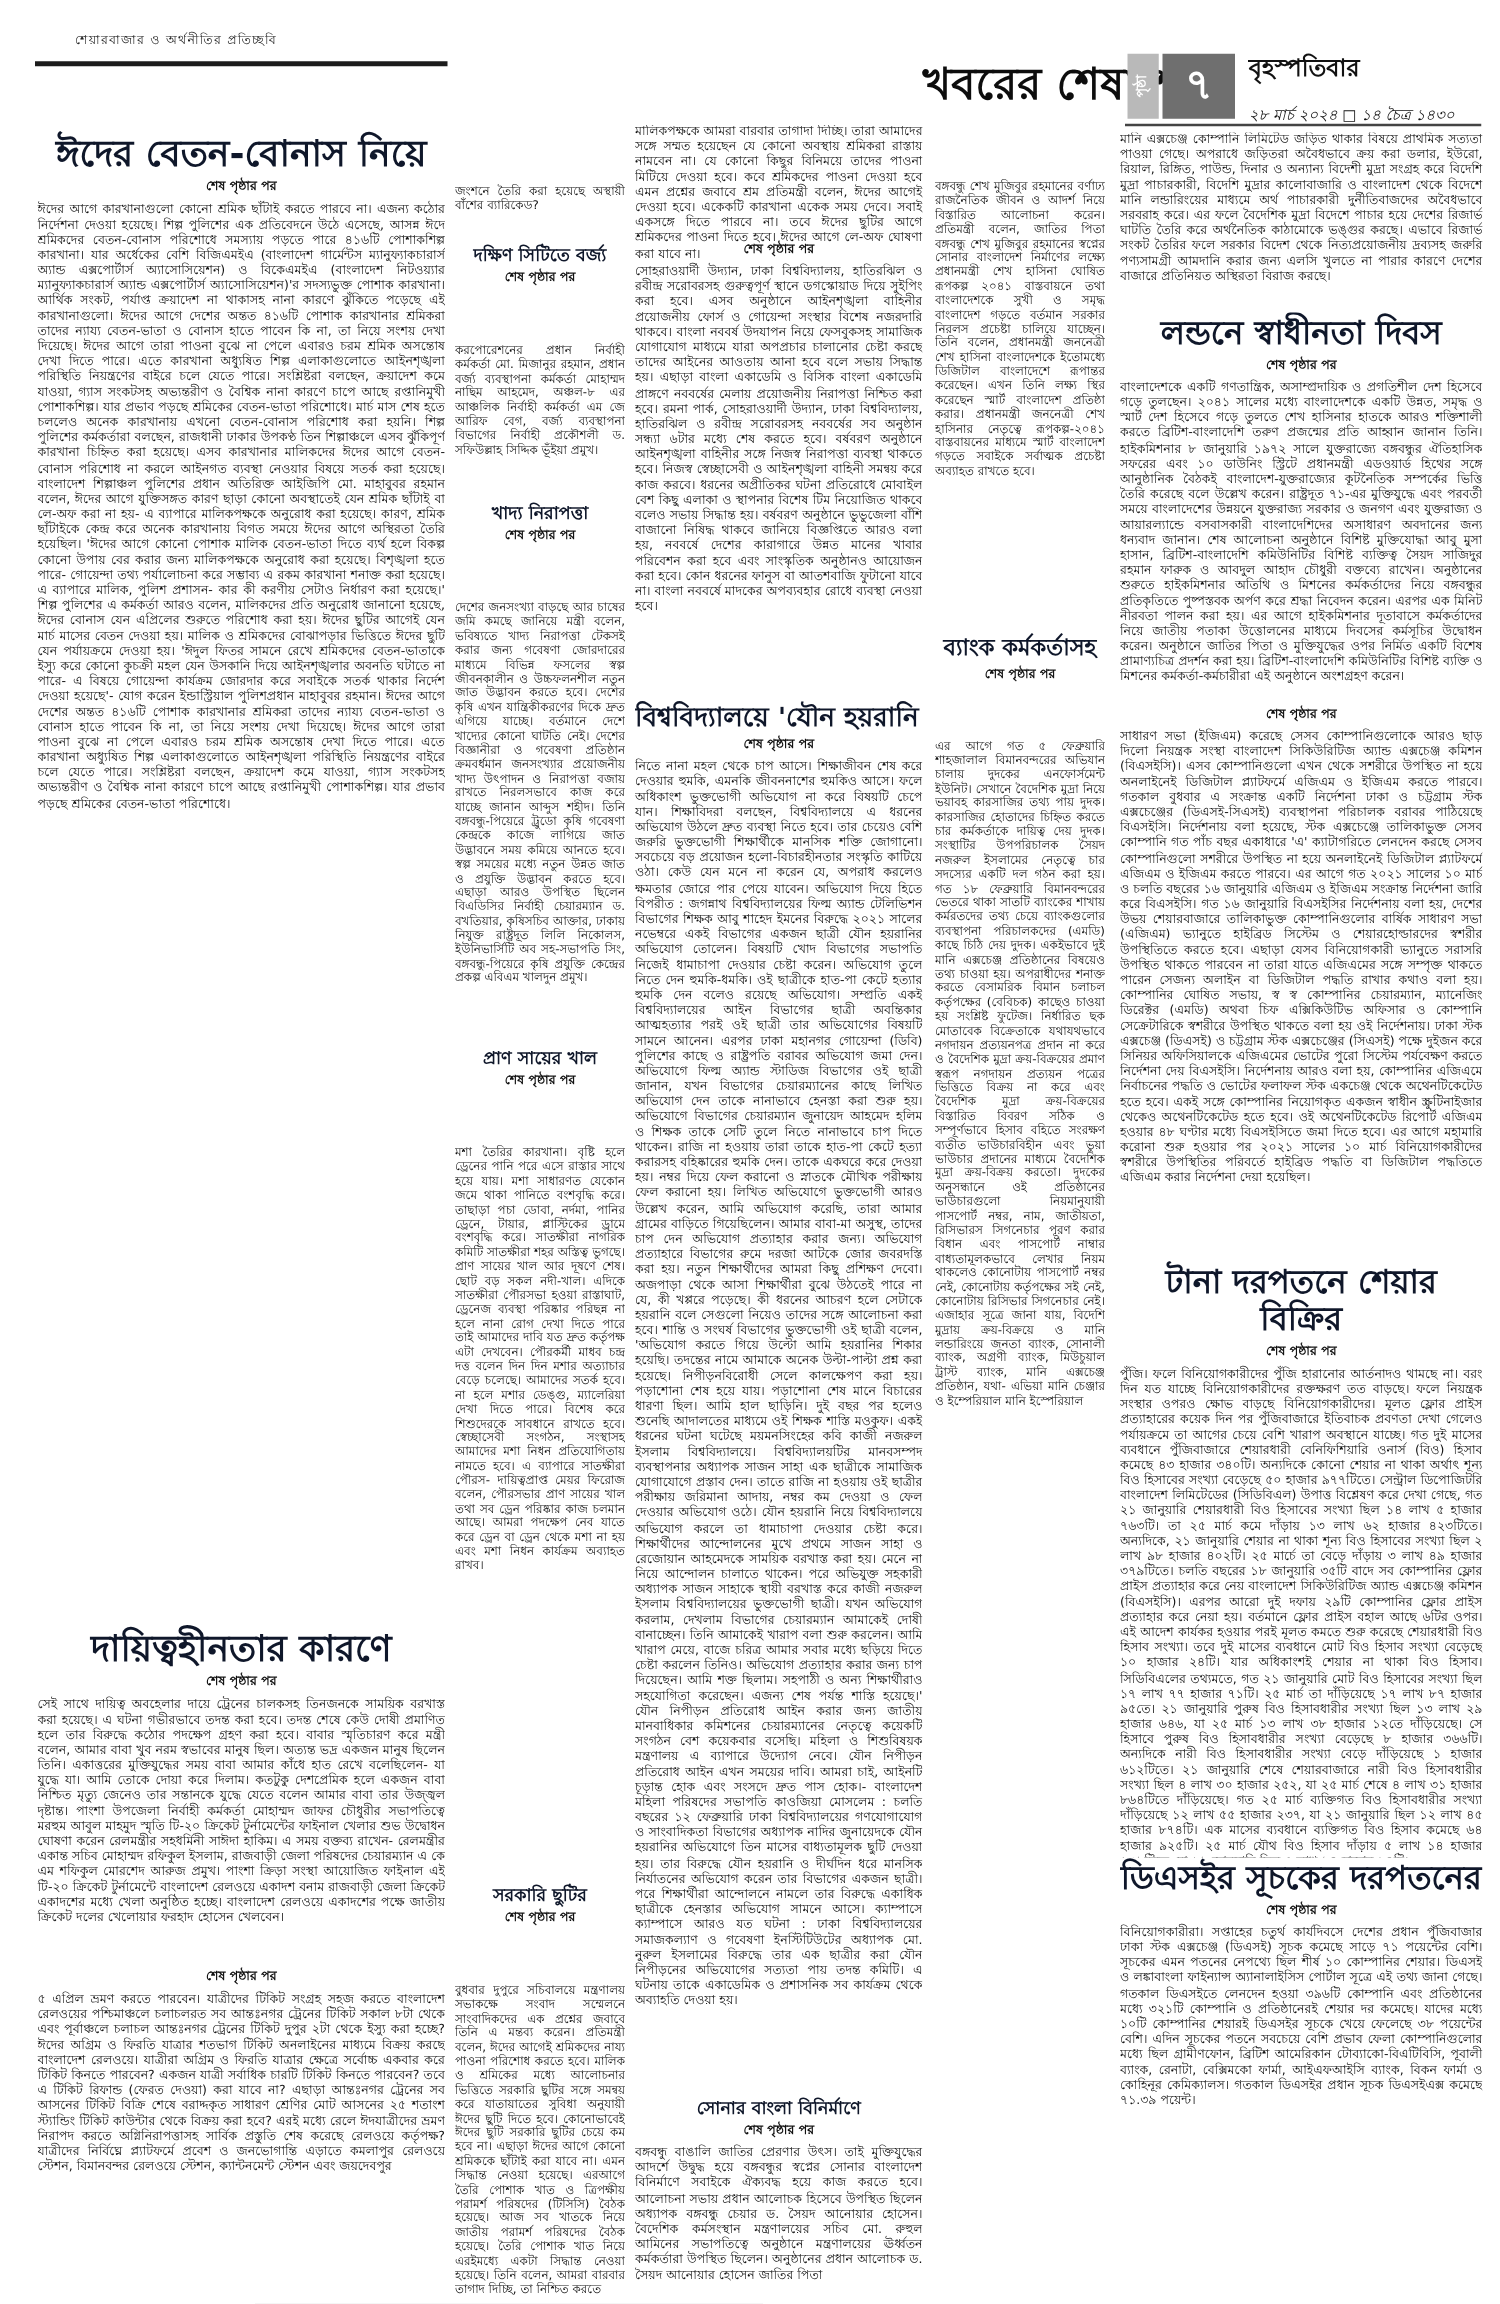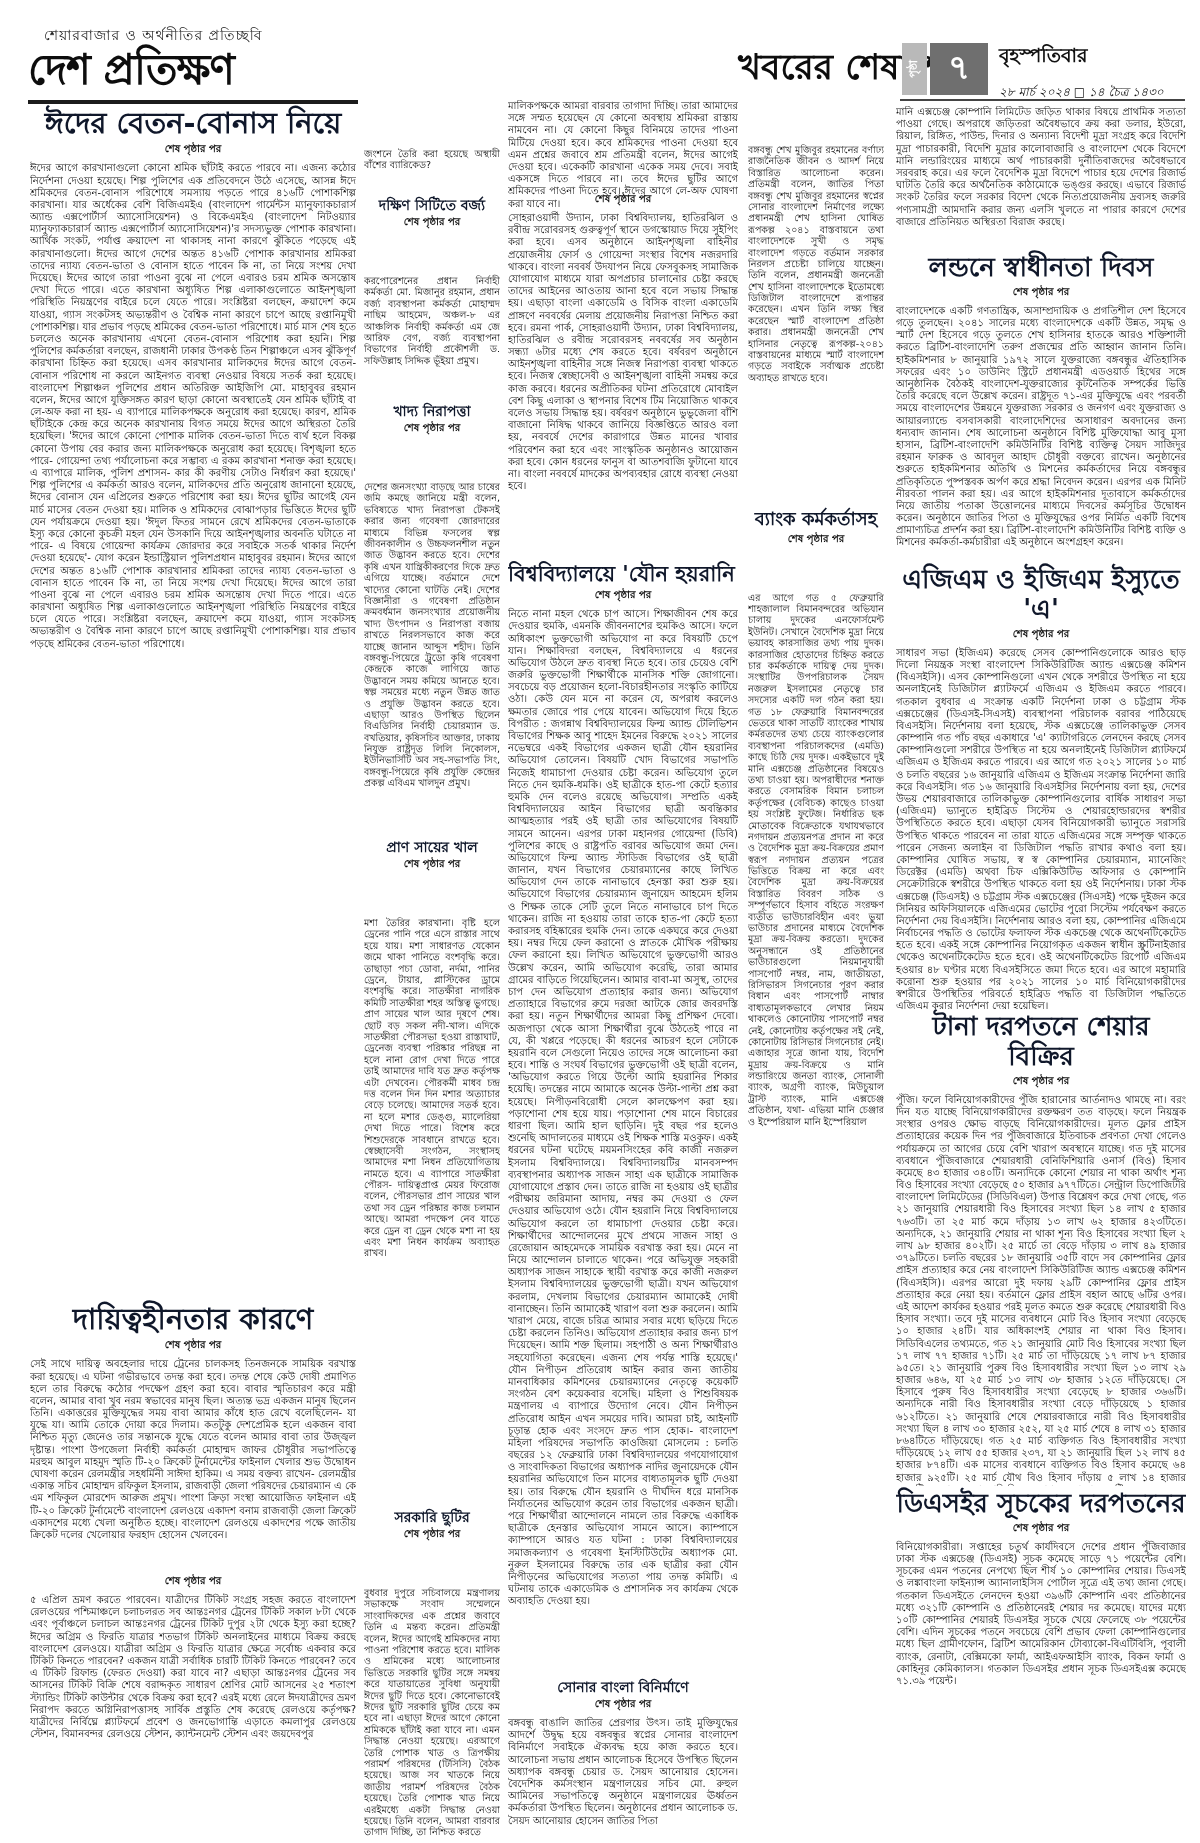--- a/index.html
+++ b/index.html
@@ -3,21 +3,21 @@
 <meta charset="utf-8">
 <style>
   html,body{margin:0;padding:0;background:#e8e8e8;}
   .page{
     position:relative;width:1200px;height:1843px;background:#ffffff;
     margin:0 auto;font-family:"DejaVu Sans","Liberation Sans",sans-serif;color:#111;
     overflow:hidden;
   }
   
   .masthead{position:absolute;left:28px;top:24px;width:330px;border-bottom:4px solid #1c1c1c;padding-bottom:8px;}
-  .tagline{font-size:14px;letter-spacing:1px;color:#222;margin-left:16px;}
+  .tagline{font-size:10px;letter-spacing:1px;color:#222;margin-left:32px;}
   .mast-title{font-size:42px;font-weight:800;line-height:1.05;letter-spacing:-1px;color:#0d0d0d;}
   .section-head{position:absolute;left:738px;top:40px;font-size:35px;font-weight:800;color:#0d0d0d;white-space:nowrap;}
   .pagebox-light{position:absolute;left:902px;top:43px;width:25px;height:52px;background:#b9b9b9;display:flex;align-items:center;justify-content:center;}
   .pagebox-light span{writing-mode:vertical-rl;transform:rotate(180deg);font-size:11px;font-weight:700;color:#ffffff;}
   .pagebox-dark{position:absolute;left:930px;top:43px;width:58px;height:52px;background:#6f6f6f;color:#fff;font-size:34px;font-weight:800;display:flex;align-items:center;justify-content:center;}
   .dateblock{position:absolute;left:999px;top:44px;}
   .weekday{font-size:19px;font-weight:800;line-height:1.2;}
   .dateline{font-size:12px;margin-top:16px;font-style:italic;}
   .rule-right{position:absolute;left:900px;top:99px;width:285px;height:2px;background:#444;}
   
@@ -39,21 +39,20 @@
   .blk-b .body,.blk-c2 .body{font-size:9.5px;line-height:1.2;margin-top:44px;}
 </style>
 </head>
 <body>
 
 <div class="page">
 
   <header>
     <div class="masthead">
       <div class="tagline">শেয়ারবাজার ও অর্থনীতির প্রতিচ্ছবি</div>
-      <div class="mast-title">দেশ প্রতিক্ষণ</div>
     </div>
 
     <div class="section-head">খবরের শেষাংশ</div>
 
     <div class="pagebox-light">
       <span>পৃষ্ঠা</span>
     </div>
     <div class="pagebox-dark">৭</div>
 
     <div class="dateblock">
@@ -132,21 +131,20 @@
   </section>
 
   <section class="blk blk-d">
     <p class="body" style="height:138px">মানি এক্সচেঞ্জ কোম্পানি লিমিটেড জড়িত থাকার বিষয়ে প্রাথমিক সত্যতা পাওয়া গেছে। অপরাধে জড়িতরা অবৈধভাবে ক্রয় করা ডলার, ইউরো, রিয়াল, রিঙ্গিত, পাউন্ড, দিনার ও অন্যান্য বিদেশী মুদ্রা সংগ্রহ করে বিদেশি মুদ্রা পাচারকারী, বিদেশি মুদ্রার কালোবাজারি ও বাংলাদেশ থেকে বিদেশে মানি লন্ডারিংয়ের মাধ্যমে অর্থ পাচারকারী দুর্নীতিবাজদের অবৈধভাবে সরবরাহ করে। এর ফলে বৈদেশিক মুদ্রা বিদেশে পাচার হয়ে দেশের রিজার্ভ ঘাটতি তৈরি করে অর্থনৈতিক কাঠামোকে ভঙ্গুর করছে। এভাবে রিজার্ভ সংকট তৈরির ফলে সরকার বিদেশ থেকে নিত্যপ্রয়োজনীয় দ্রব্যসহ জরুরি পণ্যসামগ্রী আমদানি করার জন্য এলসি খুলতে না পারার কারণে দেশের বাজারে প্রতিনিয়ত অস্থিরতা বিরাজ করছে।</p>
     <article class="story" style="height:312px">
       <h2 class="hl hl-lg">লন্ডনে স্বাধীনতা দিবস</h2>
       <div class="kicker">শেষ পৃষ্ঠার পর</div>
       <p class="body">বাংলাদেশকে একটি গণতান্ত্রিক, অসাম্প্রদায়িক ও প্রগতিশীল দেশ হিসেবে গড়ে তুলছেন। ২০৪১ সালের মধ্যে বাংলাদেশকে একটি উন্নত, সমৃদ্ধ ও স্মার্ট দেশ হিসেবে গড়ে তুলতে শেখ হাসিনার হাতকে আরও শক্তিশালী করতে ব্রিটিশ-বাংলাদেশি তরুণ প্রজন্মের প্রতি আহ্বান জানান তিনি। হাইকমিশনার ৮ জানুয়ারি ১৯৭২ সালে যুক্তরাজ্যে বঙ্গবন্ধুর ঐতিহাসিক সফরের এবং ১০ ডাউনিং স্ট্রিটে প্রধানমন্ত্রী এডওয়ার্ড হিথের সঙ্গে আনুষ্ঠানিক বৈঠকই বাংলাদেশ-যুক্তরাজ্যের কূটনৈতিক সম্পর্কের ভিত্তি তৈরি করেছে বলে উল্লেখ করেন। রাষ্ট্রদূত ৭১-এর মুক্তিযুদ্ধে এবং পরবর্তী সময়ে বাংলাদেশের উন্নয়নে যুক্তরাজ্য সরকার ও জনগণ এবং যুক্তরাজ্য ও আয়ারল্যান্ডে বসবাসকারী বাংলাদেশিদের অসাধারণ অবদানের জন্য ধন্যবাদ জানান। শেষ আলোচনা অনুষ্ঠানে বিশিষ্ট মুক্তিযোদ্ধা আবু মুসা হাসান, ব্রিটিশ-বাংলাদেশি কমিউনিটির বিশিষ্ট ব্যক্তিত্ব সৈয়দ সাজিদুর রহমান ফারুক ও আবদুল আহাদ চৌধুরী বক্তব্যে রাখেন। অনুষ্ঠানের শুরুতে হাইকমিশনার অতিথি ও মিশনের কর্মকর্তাদের নিয়ে বঙ্গবন্ধুর প্রতিকৃতিতে পুষ্পস্তবক অর্পণ করে শ্রদ্ধা নিবেদন করেন। এরপর এক মিনিট নীরবতা পালন করা হয়। এর আগে হাইকমিশনার দূতাবাসে কর্মকর্তাদের নিয়ে জাতীয় পতাকা উত্তোলনের মাধ্যমে দিবসের কর্মসূচির উদ্বোধন করেন। অনুষ্ঠানে জাতির পিতা ও মুক্তিযুদ্ধের ওপর নির্মিত একটি বিশেষ প্রামাণ্যচিত্র প্রদর্শন করা হয়। ব্রিটিশ-বাংলাদেশি কমিউনিটির বিশিষ্ট ব্যক্তি ও মিশনের কর্মকর্তা-কর্মচারীরা এই অনুষ্ঠানে অংশগ্রহণ করেন।</p>
     </article>
     <article class="story" style="height:447px">
-      <h2 class="hl hl-lg">এজিএম ও ইজিএম ইস্যুতে 'এ'</h2>
       <div class="kicker">শেষ পৃষ্ঠার পর</div>
       <p class="body">সাধারণ সভা (ইজিএম) করেছে সেসব কোম্পানিগুলোকে আরও ছাড় দিলো নিয়ন্ত্রক সংস্থা বাংলাদেশ সিকিউরিটিজ অ্যান্ড এক্সচেঞ্জ কমিশন (বিএসইসি)। এসব কোম্পানিগুলো এখন থেকে সশরীরে উপস্থিত না হয়ে অনলাইনেই ডিজিটাল প্ল্যাটফর্মে এজিএম ও ইজিএম করতে পারবে। গতকাল বুধবার এ সংক্রান্ত একটি নির্দেশনা ঢাকা ও চট্টগ্রাম স্টক এক্সচেঞ্জের (ডিএসই-সিএসই) ব্যবস্থাপনা পরিচালক বরাবর পাঠিয়েছে বিএসইসি। নির্দেশনায় বলা হয়েছে, স্টক এক্সচেঞ্জে তালিকাভুক্ত সেসব কোম্পানি গত পাঁচ বছর একাধারে 'এ' ক্যাটাগরিতে লেনদেন করছে সেসব কোম্পানিগুলো সশরীরে উপস্থিত না হয়ে অনলাইনেই ডিজিটাল প্ল্যাটফর্মে এজিএম ও ইজিএম করতে পারবে। এর আগে গত ২০২১ সালের ১০ মার্চ ও চলতি বছরের ১৬ জানুয়ারি এজিএম ও ইজিএম সংক্রান্ত নির্দেশনা জারি করে বিএসইসি। গত ১৬ জানুয়ারি বিএসইসির নির্দেশনায় বলা হয়, দেশের উভয় শেয়ারবাজারে তালিকাভুক্ত কোম্পানিগুলোর বার্ষিক সাধারণ সভা (এজিএম) ভ্যানুতে হাইব্রিড সিস্টেম ও শেয়ারহোল্ডারদের স্বশরীর উপস্থিতিতে করতে হবে। এছাড়া যেসব বিনিয়োগকারী ভ্যানুতে সরাসরি উপস্থিত থাকতে পারবেন না তারা যাতে এজিএমের সঙ্গে সম্পৃক্ত থাকতে পারেন সেজন্য অলাইন বা ডিজিটাল পদ্ধতি রাখার কথাও বলা হয়। কোম্পানির ঘোষিত সভায়, স্ব স্ব কোম্পানির চেয়ারম্যান, ম্যানেজিং ডিরেক্টর (এমডি) অথবা চিফ এক্সিকিউটিভ অফিসার ও কোম্পানি সেক্রেটারিকে স্বশরীরে উপস্থিত থাকতে বলা হয় ওই নির্দেশনায়। ঢাকা স্টক এক্সচেঞ্জ (ডিএসই) ও চট্টগ্রাম স্টক এক্সচেঞ্জের (সিএসই) পক্ষে দুইজন করে সিনিয়র অফিসিয়ালকে এজিএমের ভোটের পুরো সিস্টেম পর্যবেক্ষণ করতে নির্দেশনা দেয় বিএসইসি। নির্দেশনায় আরও বলা হয়, কোম্পানির এজিএমে নির্বাচনের পদ্ধতি ও ভোটের ফলাফল স্টক একচেঞ্জ থেকে অথেনটিকেটেড হতে হবে। একই সঙ্গে কোম্পানির নিয়োগকৃত একজন স্বাধীন স্ক্রুটিনাইজার থেকেও অথেনটিকেটেড হতে হবে। ওই অথেনটিকেটেড রিপোর্ট এজিএম হওয়ার ৪৮ ঘণ্টার মধ্যে বিএসইসিতে জমা দিতে হবে। এর আগে মহামারি করোনা শুরু হওয়ার পর ২০২১ সালের ১০ মার্চ বিনিয়োগকারীদের স্বশরীরে উপস্থিতির পরিবর্তে হাইব্রিড পদ্ধতি বা ডিজিটাল পদ্ধতিতে এজিএম করার নির্দেশনা দেয়া হয়েছিল।</p>
     </article>
     <article class="story" style="height:477px">
       <h2 class="hl hl-lg">টানা দরপতনে শেয়ার বিক্রির</h2>
       <div class="kicker">শেষ পৃষ্ঠার পর</div>
       <p class="body">পুঁজি। ফলে বিনিয়োগকারীদের পুঁজি হারানোর আর্তনাদও থামছে না। বরং দিন যত যাচ্ছে বিনিয়োগকারীদের রক্তক্ষরণ তত বাড়ছে। ফলে নিয়ন্ত্রক সংস্থার ওপরও ক্ষোভ বাড়ছে বিনিয়োগকারীদের। মূলত ফ্লোর প্রাইস প্রত্যাহারের কয়েক দিন পর পুঁজিবাজারে ইতিবাচক প্রবণতা দেখা গেলেও পর্যায়ক্রমে তা আগের চেয়ে বেশি খারাপ অবস্থানে যাচ্ছে। গত দুই মাসের ব্যবধানে পুঁজিবাজারে শেয়ারধারী বেনিফিশিয়ারি ওনার্স (বিও) হিসাব কমেছে ৪৩ হাজার ৩৪০টি। অন্যদিকে কোনো শেয়ার না থাকা অর্থাৎ শূন্য বিও হিসাবের সংখ্যা বেড়েছে ৫০ হাজার ৯৭৭টিতে। সেন্ট্রাল ডিপোজিটরি বাংলাদেশ লিমিটেডের (সিডিবিএল) উপাত্ত বিশ্লেষণ করে দেখা গেছে, গত ২১ জানুয়ারি শেয়ারধারী বিও হিসাবের সংখ্যা ছিল ১৪ লাখ ৫ হাজার ৭৬৩টি। তা ২৫ মার্চ কমে দাঁড়ায় ১৩ লাখ ৬২ হাজার ৪২৩টিতে। অন্যদিকে, ২১ জানুয়ারি শেয়ার না থাকা শূন্য বিও হিসাবের সংখ্যা ছিল ২ লাখ ৯৮ হাজার ৪০২টি। ২৫ মার্চে তা বেড়ে দাঁড়ায় ৩ লাখ ৪৯ হাজার ৩৭৯টিতে। চলতি বছরের ১৮ জানুয়ারি ৩৫টি বাদে সব কোম্পানির ফ্লোর প্রাইস প্রত্যাহার করে নেয় বাংলাদেশ সিকিউরিটিজ অ্যান্ড এক্সচেঞ্জ কমিশন (বিএসইসি)। এরপর আরো দুই দফায় ২৯টি কোম্পানির ফ্লোর প্রাইস প্রত্যাহার করে নেয়া হয়। বর্তমানে ফ্লোর প্রাইস বহাল আছে ৬টির ওপর। এই আদেশ কার্যকর হওয়ার পরই মূলত কমতে শুরু করেছে শেয়ারধারী বিও হিসাব সংখ্যা। তবে দুই মাসের ব্যবধানে মোট বিও হিসাব সংখ্যা বেড়েছে ১০ হাজার ২৪টি। যার অধিকাংশই শেয়ার না থাকা বিও হিসাব। সিডিবিএলের তথ্যমতে, গত ২১ জানুয়ারি মোট বিও হিসাবের সংখ্যা ছিল ১৭ লাখ ৭৭ হাজার ৭১টি। ২৫ মার্চ তা দাঁড়িয়েছে ১৭ লাখ ৮৭ হাজার ৯৫তে। ২১ জানুয়ারি পুরুষ বিও হিসাবধারীর সংখ্যা ছিল ১৩ লাখ ২৯ হাজার ৬৪৬, যা ২৫ মার্চ ১৩ লাখ ৩৮ হাজার ১২তে দাঁড়িয়েছে। সে হিসাবে পুরুষ বিও হিসাবধারীর সংখ্যা বেড়েছে ৮ হাজার ৩৬৬টি। অন্যদিকে নারী বিও হিসাবধারীর সংখ্যা বেড়ে দাঁড়িয়েছে ১ হাজার ৬১২টিতে। ২১ জানুয়ারি শেষে শেয়ারবাজারে নারী বিও হিসাবধারীর সংখ্যা ছিল ৪ লাখ ৩০ হাজার ২৫২, যা ২৫ মার্চ শেষে ৪ লাখ ৩১ হাজার ৮৬৪টিতে দাঁড়িয়েছে। গত ২৫ মার্চ ব্যক্তিগত বিও হিসাবধারীর সংখ্যা দাঁড়িয়েছে ১২ লাখ ৫৫ হাজার ২৩৭, যা ২১ জানুয়ারি ছিল ১২ লাখ ৪৫ হাজার ৮৭৪টি। এক মাসের ব্যবধানে ব্যক্তিগত বিও হিসাব কমেছে ৬৪ হাজার ৯২৫টি। ২৫ মার্চ যৌথ বিও হিসাব দাঁড়ায় ৫ লাখ ১৪ হাজার ৬৩৯টিতে, যা ২১ জানুয়ারি ছিল ৫ লাখ ১৪ হাজার ২৪টি।</p>
     </article>
     <article class="story" style="height:240px">
       <h2 class="hl hl-lg">ডিএসইর সূচকের দরপতনের</h2>

